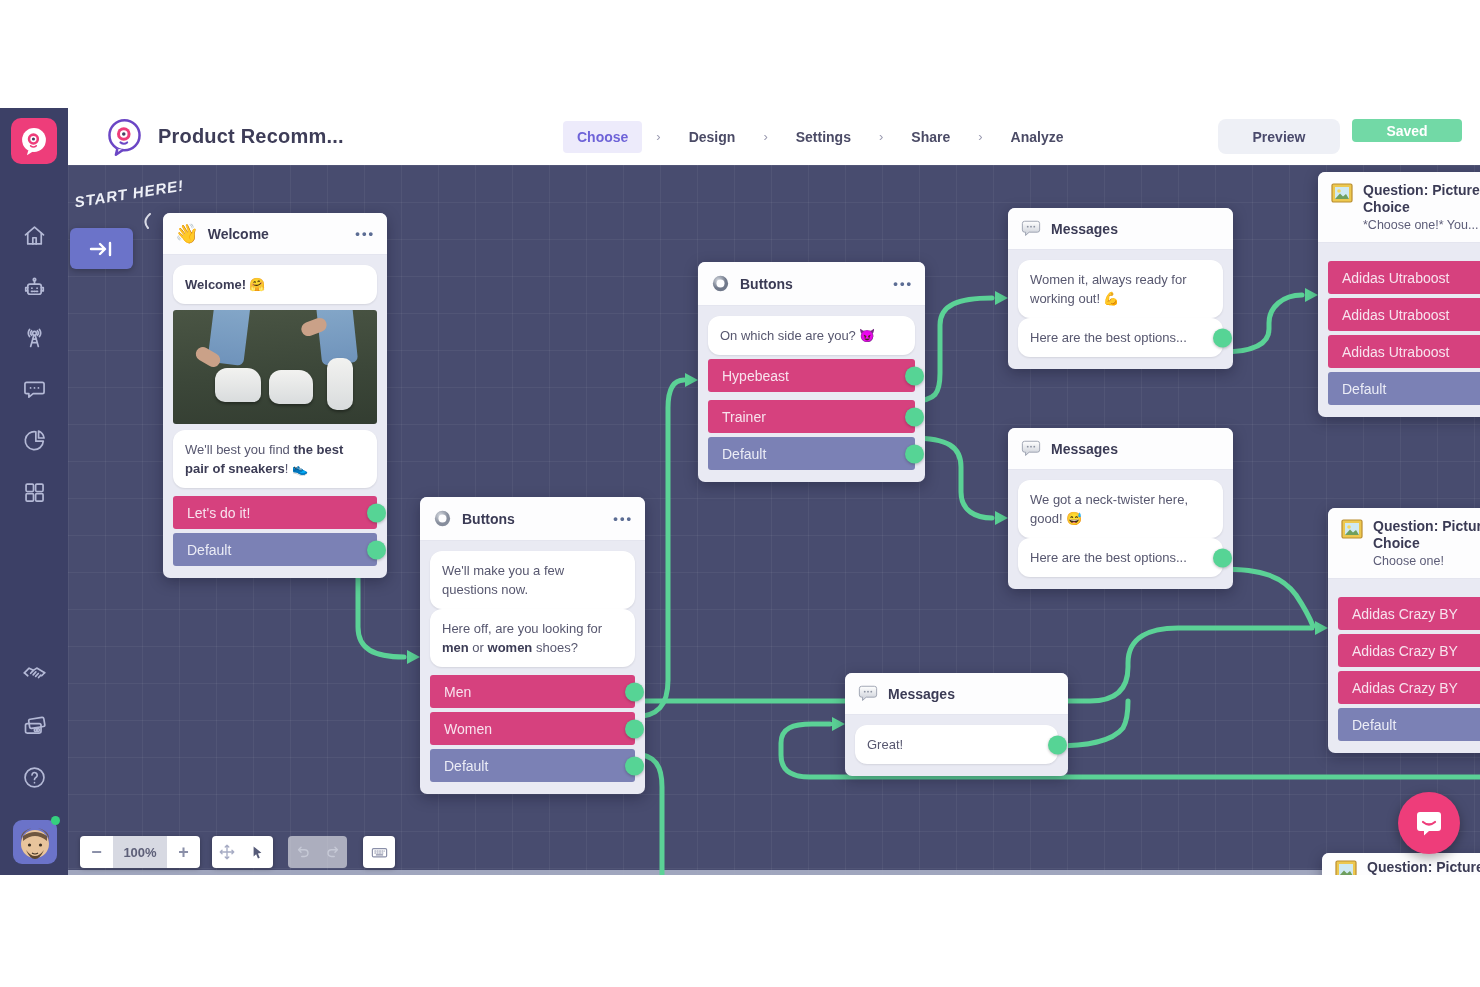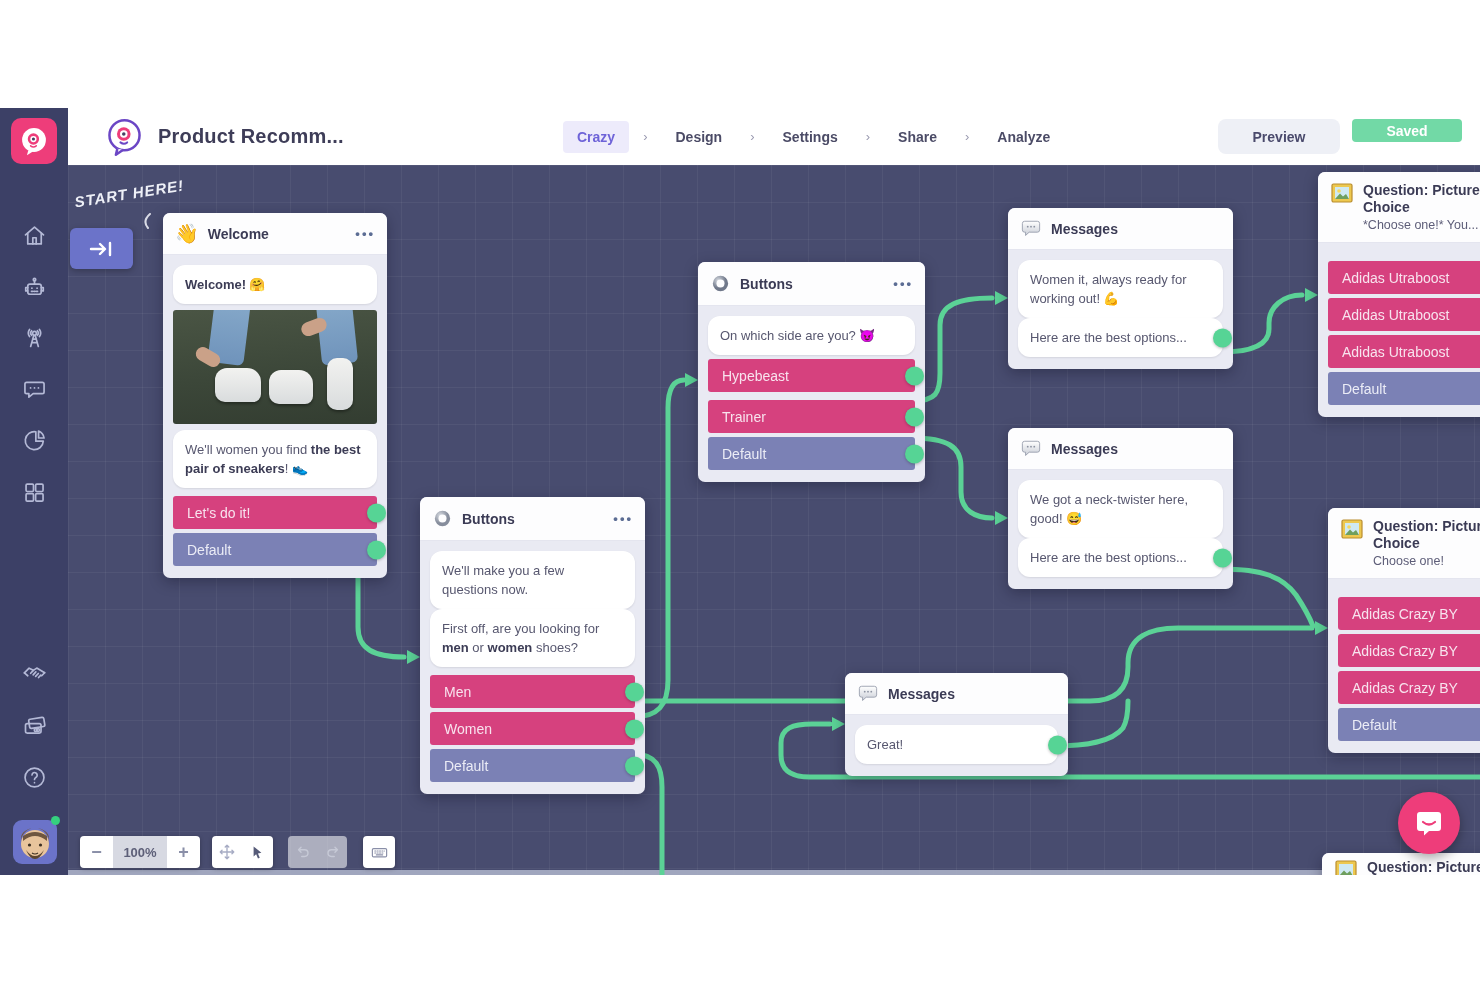--- a/index.html
+++ b/index.html
@@ -182,21 +182,21 @@
         <circle cx="12" cy="11.3" r="8.4" fill="#ffffff" stroke="#6b46c5" stroke-width="1.4"></circle>
         <path d="M8 18.9 L7.2 22.2 L11.3 19.4" fill="#ffffff" stroke="#6b46c5" stroke-width="1.4" stroke-linejoin="round"></path>
         <circle cx="11.6" cy="10.6" r="3.8" fill="#ee3d7a"></circle>
         <circle cx="11.6" cy="10.6" r="2.1" fill="#ffffff"></circle>
         <circle cx="11.6" cy="10.6" r="1" fill="#463f63"></circle>
         <path d="M9.7 15.3 q2 1.5 3.8 0" stroke="#6b46c5" stroke-width="1.1" fill="none" stroke-linecap="round"></path>
       </svg>
       <span class="brand-title">Product Recomm...</span>
     </div>
     <div class="nav">
-      <span class="nav-item active">Crazy</span>
+      <span class="nav-item active">Choose</span>
       <span class="nav-sep">›</span>
       <span class="nav-item">Design</span>
       <span class="nav-sep">›</span>
       <span class="nav-item">Settings</span>
       <span class="nav-sep">›</span>
       <span class="nav-item">Share</span>
       <span class="nav-sep">›</span>
       <span class="nav-item">Analyze</span>
     </div>
     <div class="top-actions">
@@ -259,21 +259,21 @@
         <div class="photo">
           <div class="leg" style="left:38px; transform:rotate(7deg)"></div>
           <div class="leg" style="left:146px; transform:rotate(-6deg)"></div>
           <div class="hand" style="left:22px; top:40px; transform:rotate(30deg)"></div>
           <div class="hand" style="left:128px; top:10px; transform:rotate(-20deg)"></div>
           <div class="shoe" style="left:42px; top:58px; width:46px; height:34px;"></div>
           <div class="shoe" style="left:96px; top:60px; width:44px; height:34px;"></div>
           <div class="shoe" style="left:154px; top:48px; width:26px; height:52px; border-radius:10px;"></div>
         </div>
         <div class="msg" style="margin-top:6px">
-          <span>We'll women you find </span><b>the best pair of sneakers</b><span>! 👟</span>
+          <span>We'll best you find </span><b>the best pair of sneakers</b><span>! 👟</span>
         </div>
         <div class="btn-row pink first">
           <span>Let's do it!</span>
           <span class="port"></span>
         </div>
         <div class="btn-row purple">
           <span>Default</span>
           <span class="port"></span>
         </div>
       </div>
@@ -290,21 +290,21 @@
               </defs>
           <circle cx="11" cy="11" r="8" fill="url(#rg1)"></circle>
               <circle cx="11" cy="11" r="4.2" fill="#fdfdfe"></circle>
         </svg>
         <span class="hd-title">Buttons</span>
         <span class="hd-menu">•••</span>
       </div>
       <div class="card-bd">
         <div class="msg"><span>We'll make you a few questions now.</span></div>
         <div class="msg">
-          <span>First off, are you looking for </span><b>men</b><span> or </span><b>women</b><span> shoes?</span>
+          <span>Here off, are you looking for </span><b>men</b><span> or </span><b>women</b><span> shoes?</span>
         </div>
         <div class="btn-row pink first">
           <span>Men</span>
           <span class="port"></span>
         </div>
         <div class="btn-row pink">
           <span>Women</span>
           <span class="port"></span>
         </div>
         <div class="btn-row purple">

